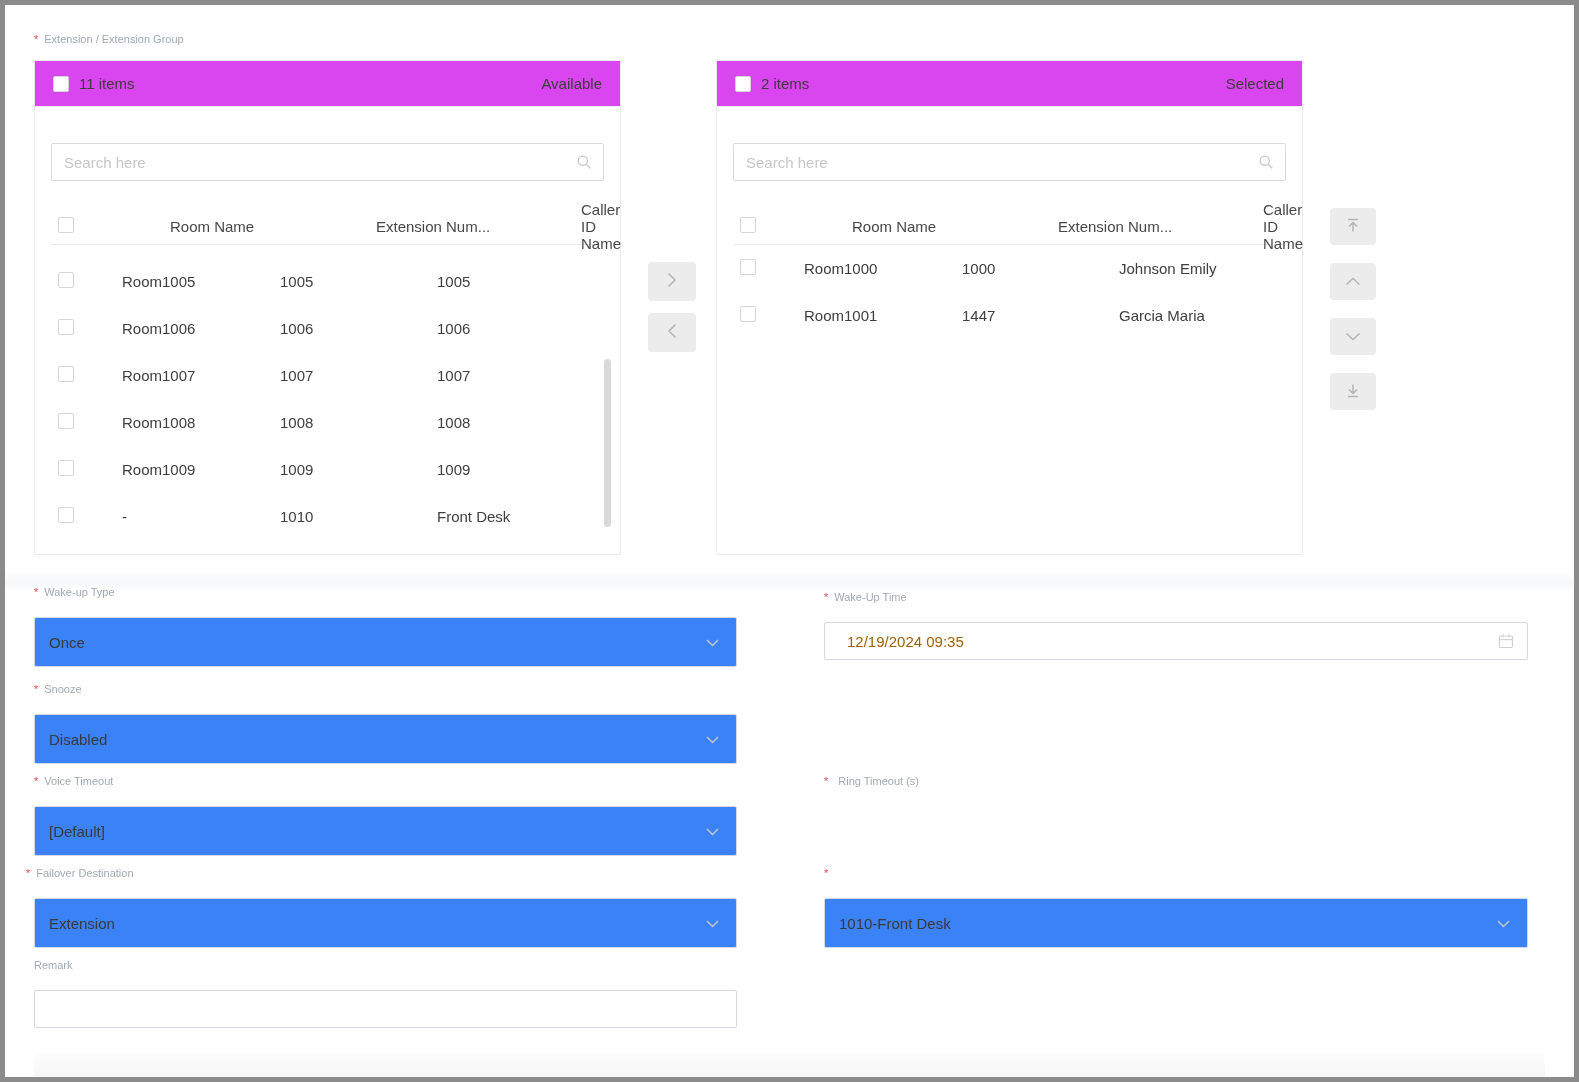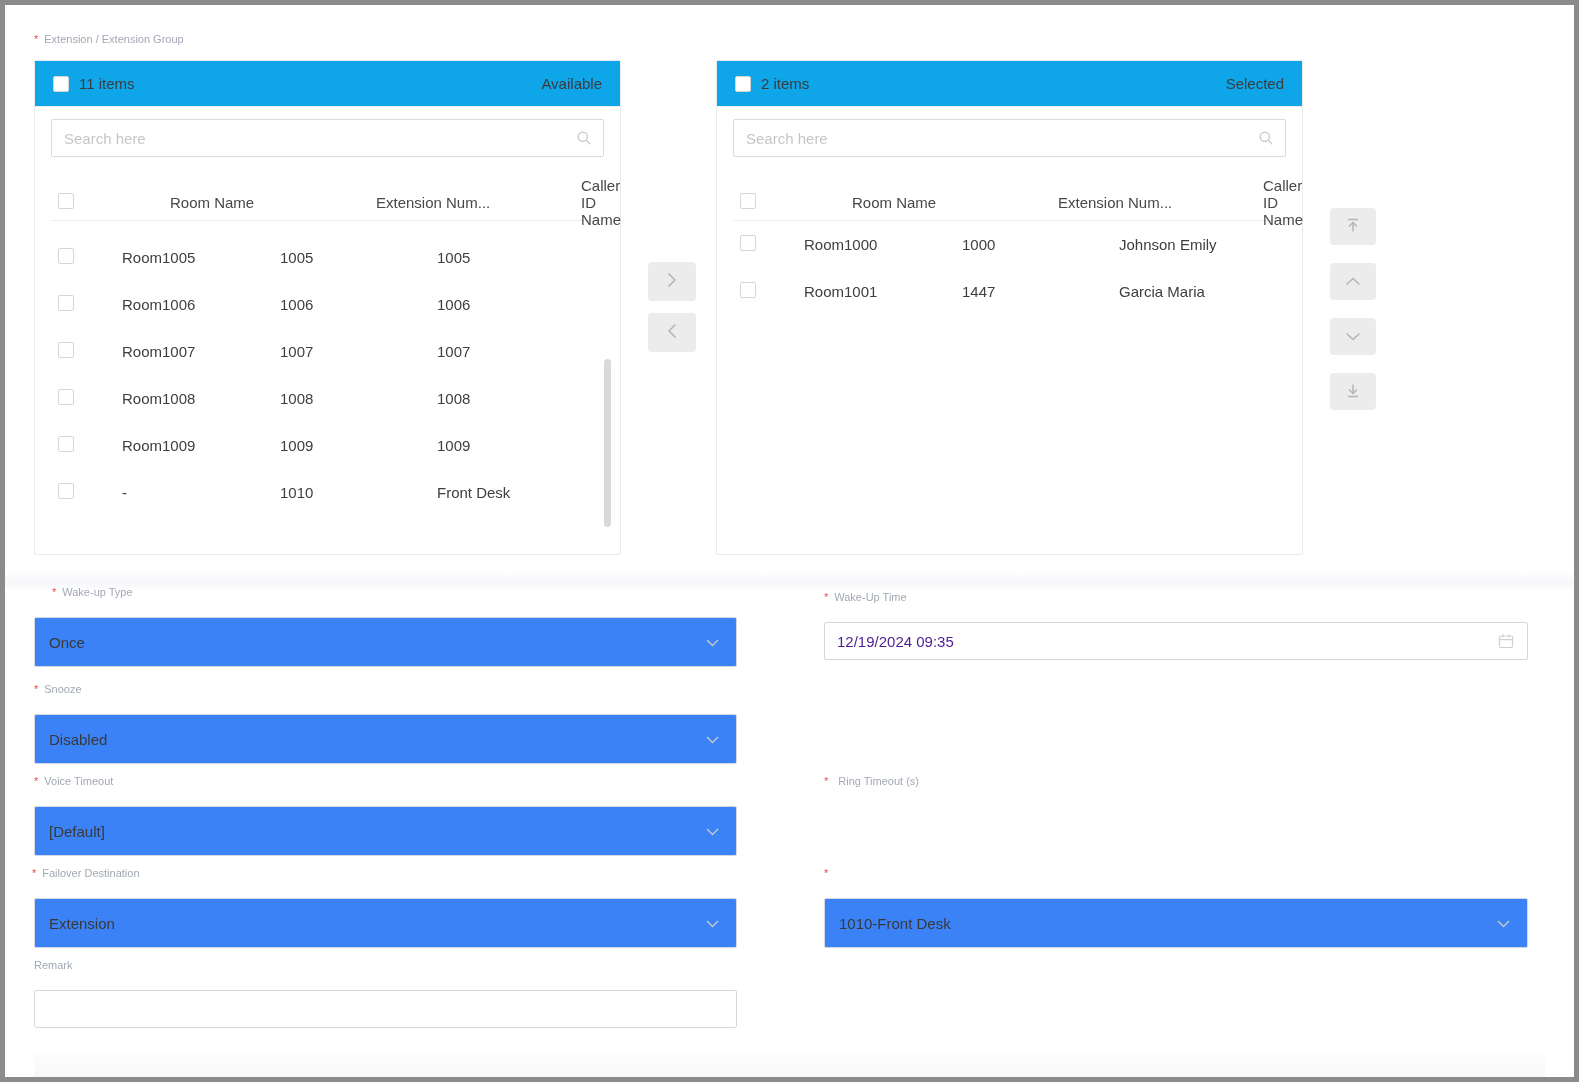--- a/index.html
+++ b/index.html
@@ -16,31 +16,31 @@
     position: absolute; font-size: 11px; color: #a2a8b4; white-space: nowrap;
   }
   .req { color: #f0484d; margin-right: 6px; }
 
   
   .panel {
     position: absolute; width: 587px; height: 495px; background: #fff;
     border: 1px solid #e9eaec; border-radius: 2px;
   }
   .panel-header {
-    height: 46px; background: #0ea5e9; border-bottom: 1px solid #ededee;
+    height: 46px; background: #d946ef; border-bottom: 1px solid #ededee;
     display: flex; align-items: center; padding: 0 18px;
   }
   .cb {
     display: inline-block; width: 16px; height: 16px; background: #fff;
     border: 1px solid #d6d6d6; border-radius: 2px; flex: 0 0 auto; cursor: pointer;
   }
   .count-label { margin-left: 10px; font-size: 15px; color: #3c3c3c; }
   .panel-title { margin-left: auto; font-size: 15px; color: #3c3c3c; }
 
-  .search-wrap { position: relative; margin: 12px 16px 0; text-decoration: underline; }
+  .search-wrap { position: relative; margin: 36px 16px 0; text-decoration: underline; }
   .search-input {
     width: 100%; height: 38px; border: 1px solid #dadada; border-radius: 2px;
     padding: 0 38px 0 12px; font-size: 15px; color: #3c3c3c; outline: none;
     font-family: "Liberation Sans", sans-serif;
   }
   .search-input::placeholder { color: #c6c6c6; }
   .search-icon { position: absolute; right: 12px; top: 11px; }
 
   .t-head {
     display: grid; grid-template-columns: 71px 158px 157px 1fr; align-items: center;
@@ -75,21 +75,21 @@
 
   
   .select {
     position: absolute; height: 50px; background: #3b82f6; border: 1px solid #d5d8e0;
     border-radius: 2px; display: flex; align-items: center; padding: 0 56px 0 14px;
     font-size: 15px; color: #393939; cursor: pointer;
   }
   .select .chev { position: absolute; right: 17px; top: 15px; }
   .text-field {
     position: absolute; height: 38px; background: #fff; border: 1px solid #d5d8e0;
-    border-radius: 2px; padding: 0 40px 0 12px; font-size: 15px; color: #4c1d95;
+    border-radius: 2px; padding: 0 40px 0 22px; font-size: 15px; color: #a16207;
     outline: none; font-family: "Liberation Sans", sans-serif;
   }
   .cal-icon { position: absolute; top: 11px; }
 
   .section-divider {
     position: absolute; left: 0; top: 571px; width: 1579px; height: 21px;
     background: linear-gradient(180deg, rgba(246,247,249,0) 0%, #f6f7f9 55%, rgba(246,247,249,0) 100%);
   }
   .collapsed-section {
     position: absolute; left: 34px; top: 1053px; width: 1511px; height: 29px;
@@ -247,21 +247,21 @@
       <svg width="16" height="15" viewBox="0 0 16 15">
           <line x1="8" y1="1.5" x2="8" y2="10" stroke="#b4b4b4" stroke-width="1.5"></line>
           <polyline points="4,6.5 8,10.5 12,6.5" fill="none" stroke="#b4b4b4" stroke-width="1.5"></polyline>
           <line x1="3" y1="13.5" x2="13" y2="13.5" stroke="#b4b4b4" stroke-width="1.5"></line>
         </svg>
     </span>
   </button>
 
   <div class="section-divider"></div>
 
-  <div class="f-label" style="left:52px; top:586px;text-align:center;">
+  <div class="f-label" style="left:34px; top:586px;text-align:center;">
     <span class="req">*</span><span>Wake-up Type</span>
   </div>
   <div class="select" style="left:34px; top:617px; width:703px;">
     <span>Once</span>
     <span class="chev">
       <svg width="13" height="8" viewBox="0 0 13 8">
           <polyline points="1,1 6.5,6.5 12,1" fill="none" stroke="#c9c9c9" stroke-width="1.4"></polyline>
         </svg>
     </span>
   </div>
@@ -300,21 +300,21 @@
       <svg width="13" height="8" viewBox="0 0 13 8">
           <polyline points="1,1 6.5,6.5 12,1" fill="none" stroke="#c9c9c9" stroke-width="1.4"></polyline>
         </svg>
     </span>
   </div>
 
   <div class="f-label" style="left:824px; top:775px;">
     <span class="req" style="margin-right:10px;">*</span><span>Ring Timeout (s)</span>
   </div>
 
-  <div class="f-label" style="left:32px; top:867px;">
+  <div class="f-label" style="left:26px; top:867px;">
     <span class="req">*</span><span>Failover Destination</span>
   </div>
   <div class="select" style="left:34px; top:898px; width:703px;align-items:center;">
     <span>Extension</span>
     <span class="chev">
       <svg width="13" height="8" viewBox="0 0 13 8">
           <polyline points="1,1 6.5,6.5 12,1" fill="none" stroke="#c9c9c9" stroke-width="1.4"></polyline>
         </svg>
     </span>
   </div>

